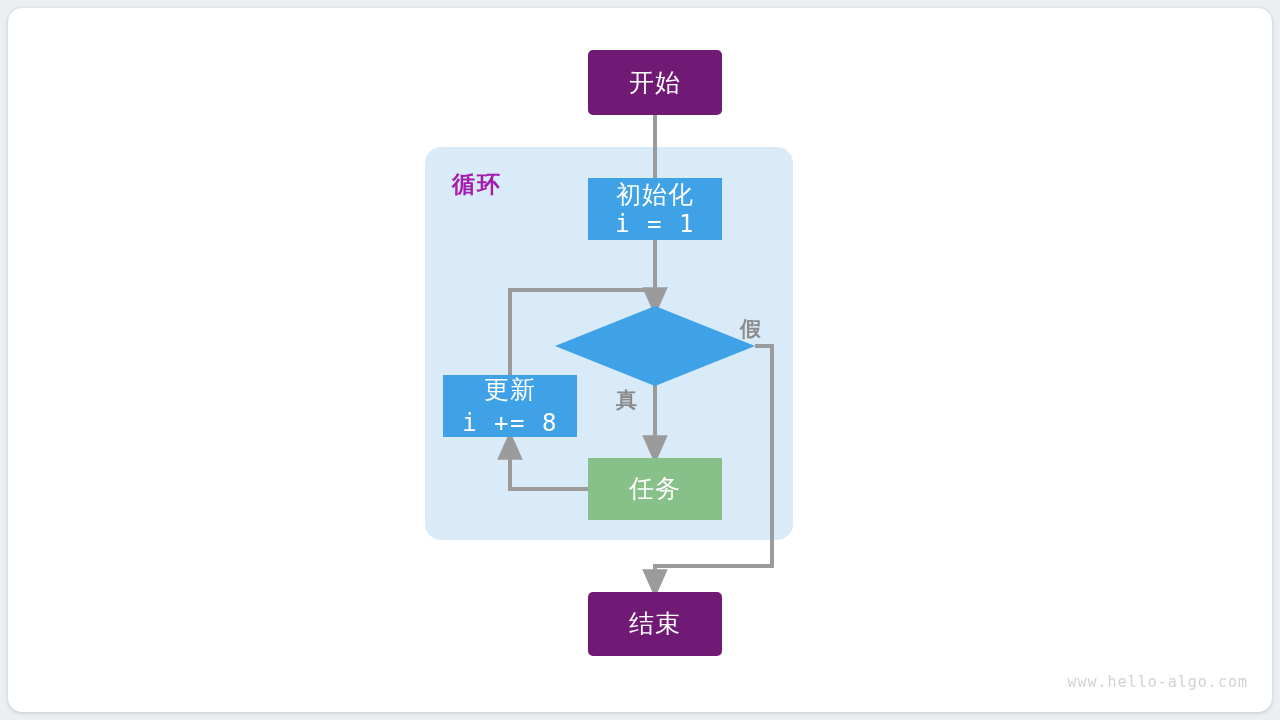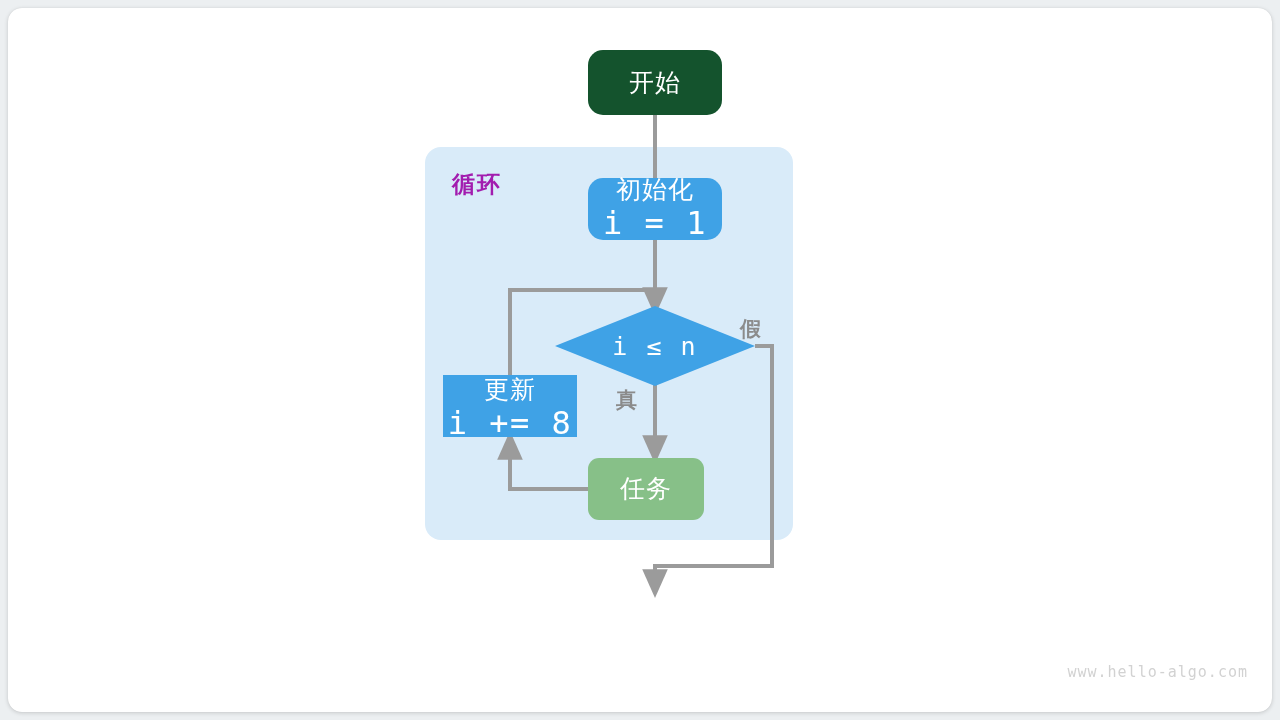--- a/index.html
+++ b/index.html
@@ -47,26 +47,26 @@
     line-height: 1.18;
     box-sizing: border-box;
   }
   .node .cn {
     font-family: "Liberation Sans", sans-serif;
     font-size: 25px;
     letter-spacing: 1px;
   }
   .node .code {
     font-family: "DejaVu Sans Mono", monospace;
-    font-size: 32px;
+    font-size: 24px;
     letter-spacing: 1.5px;
   }
   .terminal {
-    background: #14532d;
-    border-radius: 15px;
+    background: #701a75;
+    border-radius: 5px;
     text-align: right;
   }
   .process-blue { background: #3fa2e6; }
   .process-green { background: #87c088; }
   .loop-box {
     position: absolute;
     background: #d9ebf9;
     border-radius: 16px;
   }
   .loop-label {
@@ -91,21 +91,21 @@
   .edge-label {
     position: absolute;
     color: #8b8b8b;
     font-size: 21px;
     font-weight: bold;
     font-family: "Liberation Sans", sans-serif;
   }
   .watermark {
     position: absolute;
     right: 32px;
-    bottom: 39px;
+    bottom: 29px;
     color: #d2d2d2;
     font-family: "DejaVu Sans Mono", monospace;
     font-size: 15px;
     letter-spacing: 1px;
   }
 </style>
 </head>
 <body>
 
 <div id="canvas">
@@ -133,37 +133,39 @@
       <path d="M510,375 L510,290 L655,290"></path>
 
       <path d="M755,346 L772,346 L772,566 L655,566 L655,586" marker-end="url(#arrowhead)"></path>
     </g>
   </svg>
 
   <div class="node terminal" style="left:588px; top:50px; width:134px; height:65px;">
     <span class="cn">开始</span>
   </div>
 
-  <div class="node process-blue" style="left:588px; top:178px; width:134px; height:62px;border-radius:15px;">
+  <div class="node process-blue" style="left:588px; top:178px; width:134px; height:62px;">
     <span class="cn">初始化</span>
     <span class="code">i = 1</span>
   </div>
 
   <svg class="svg-layer" viewBox="0 0 1280 720" style="pointer-events:none;">
     <polygon points="655,306 755,346 655,386 555,346" fill="#3fa2e6"></polygon>
   </svg>
-  <div class="diamond-label" style="left:565px; top:330px; width:180px; height:32px;">i ≤ n</div>
 
   <div class="node process-blue" style="left:443px; top:375px; width:134px; height:62px;justify-content:space-between;">
     <span class="cn">更新</span>
     <span class="code">i += 8</span>
   </div>
 
-  <div class="node process-green" style="left:588px; top:458px; width:116px; height:62px;border-radius:11px;">
+  <div class="node process-green" style="left:588px; top:458px; width:134px; height:62px;">
     <span class="cn">任务</span>
   </div>
 
+  <div class="node terminal" style="left:588px; top:592px; width:134px; height:64px;">
+    <span class="cn">结束</span>
+  </div>
 
   <div class="edge-label" style="left:616px; top:386px;">真</div>
   <div class="edge-label" style="left:740px; top:315px;">假</div>
 
   <div class="watermark">www.hello-algo.com</div>
 </div>
 
 </body></html>

